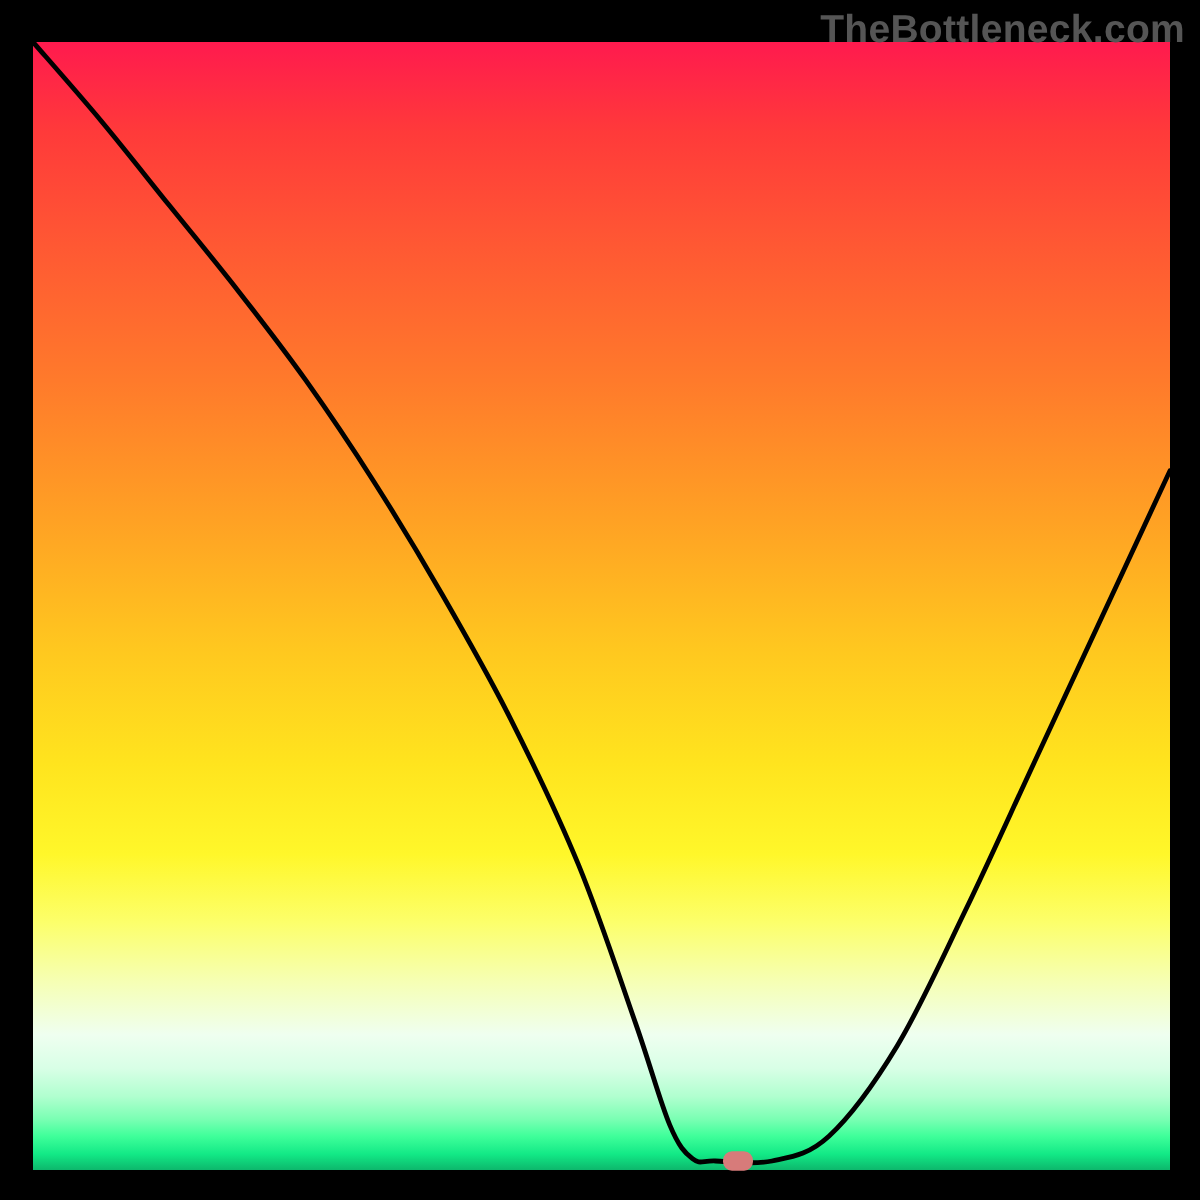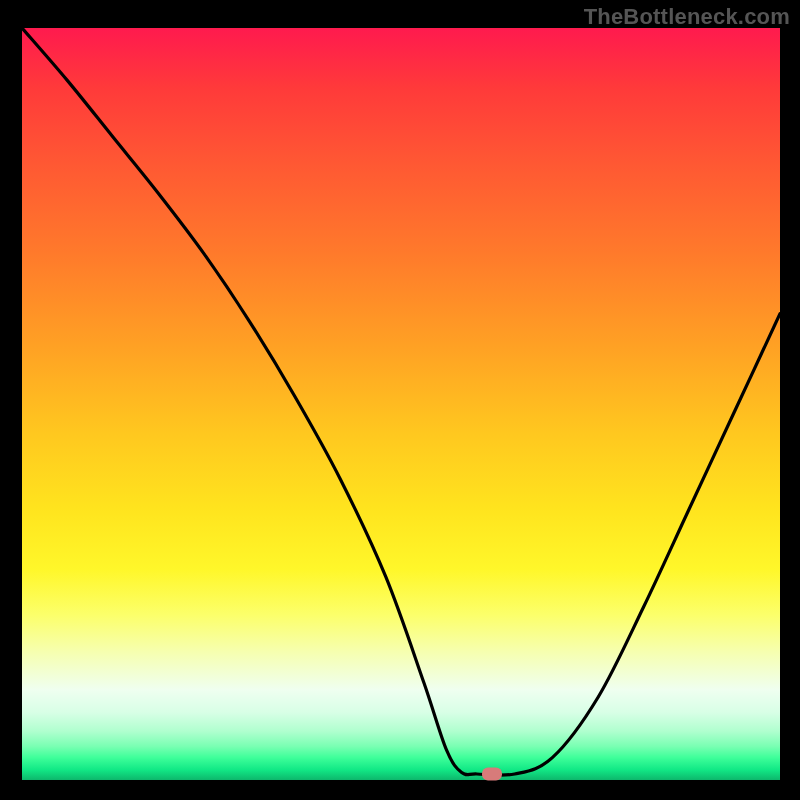--- a/index.html
+++ b/index.html
@@ -15,21 +15,21 @@
     position: relative;
     width: 800px;
     height: 800px;
     background: #000;
   }
   .watermark {
     position: absolute;
     top: 4px;
     right: 10px;
     color: #555;
-    font-size: 22px;
+    font-size: 26px;
     font-weight: 600;
     letter-spacing: 0.2px;
     z-index: 4;
   }
   .plot-area {
     position: absolute;
     left: 22px;
     top: 28px;
     width: 758px;
     height: 752px;

